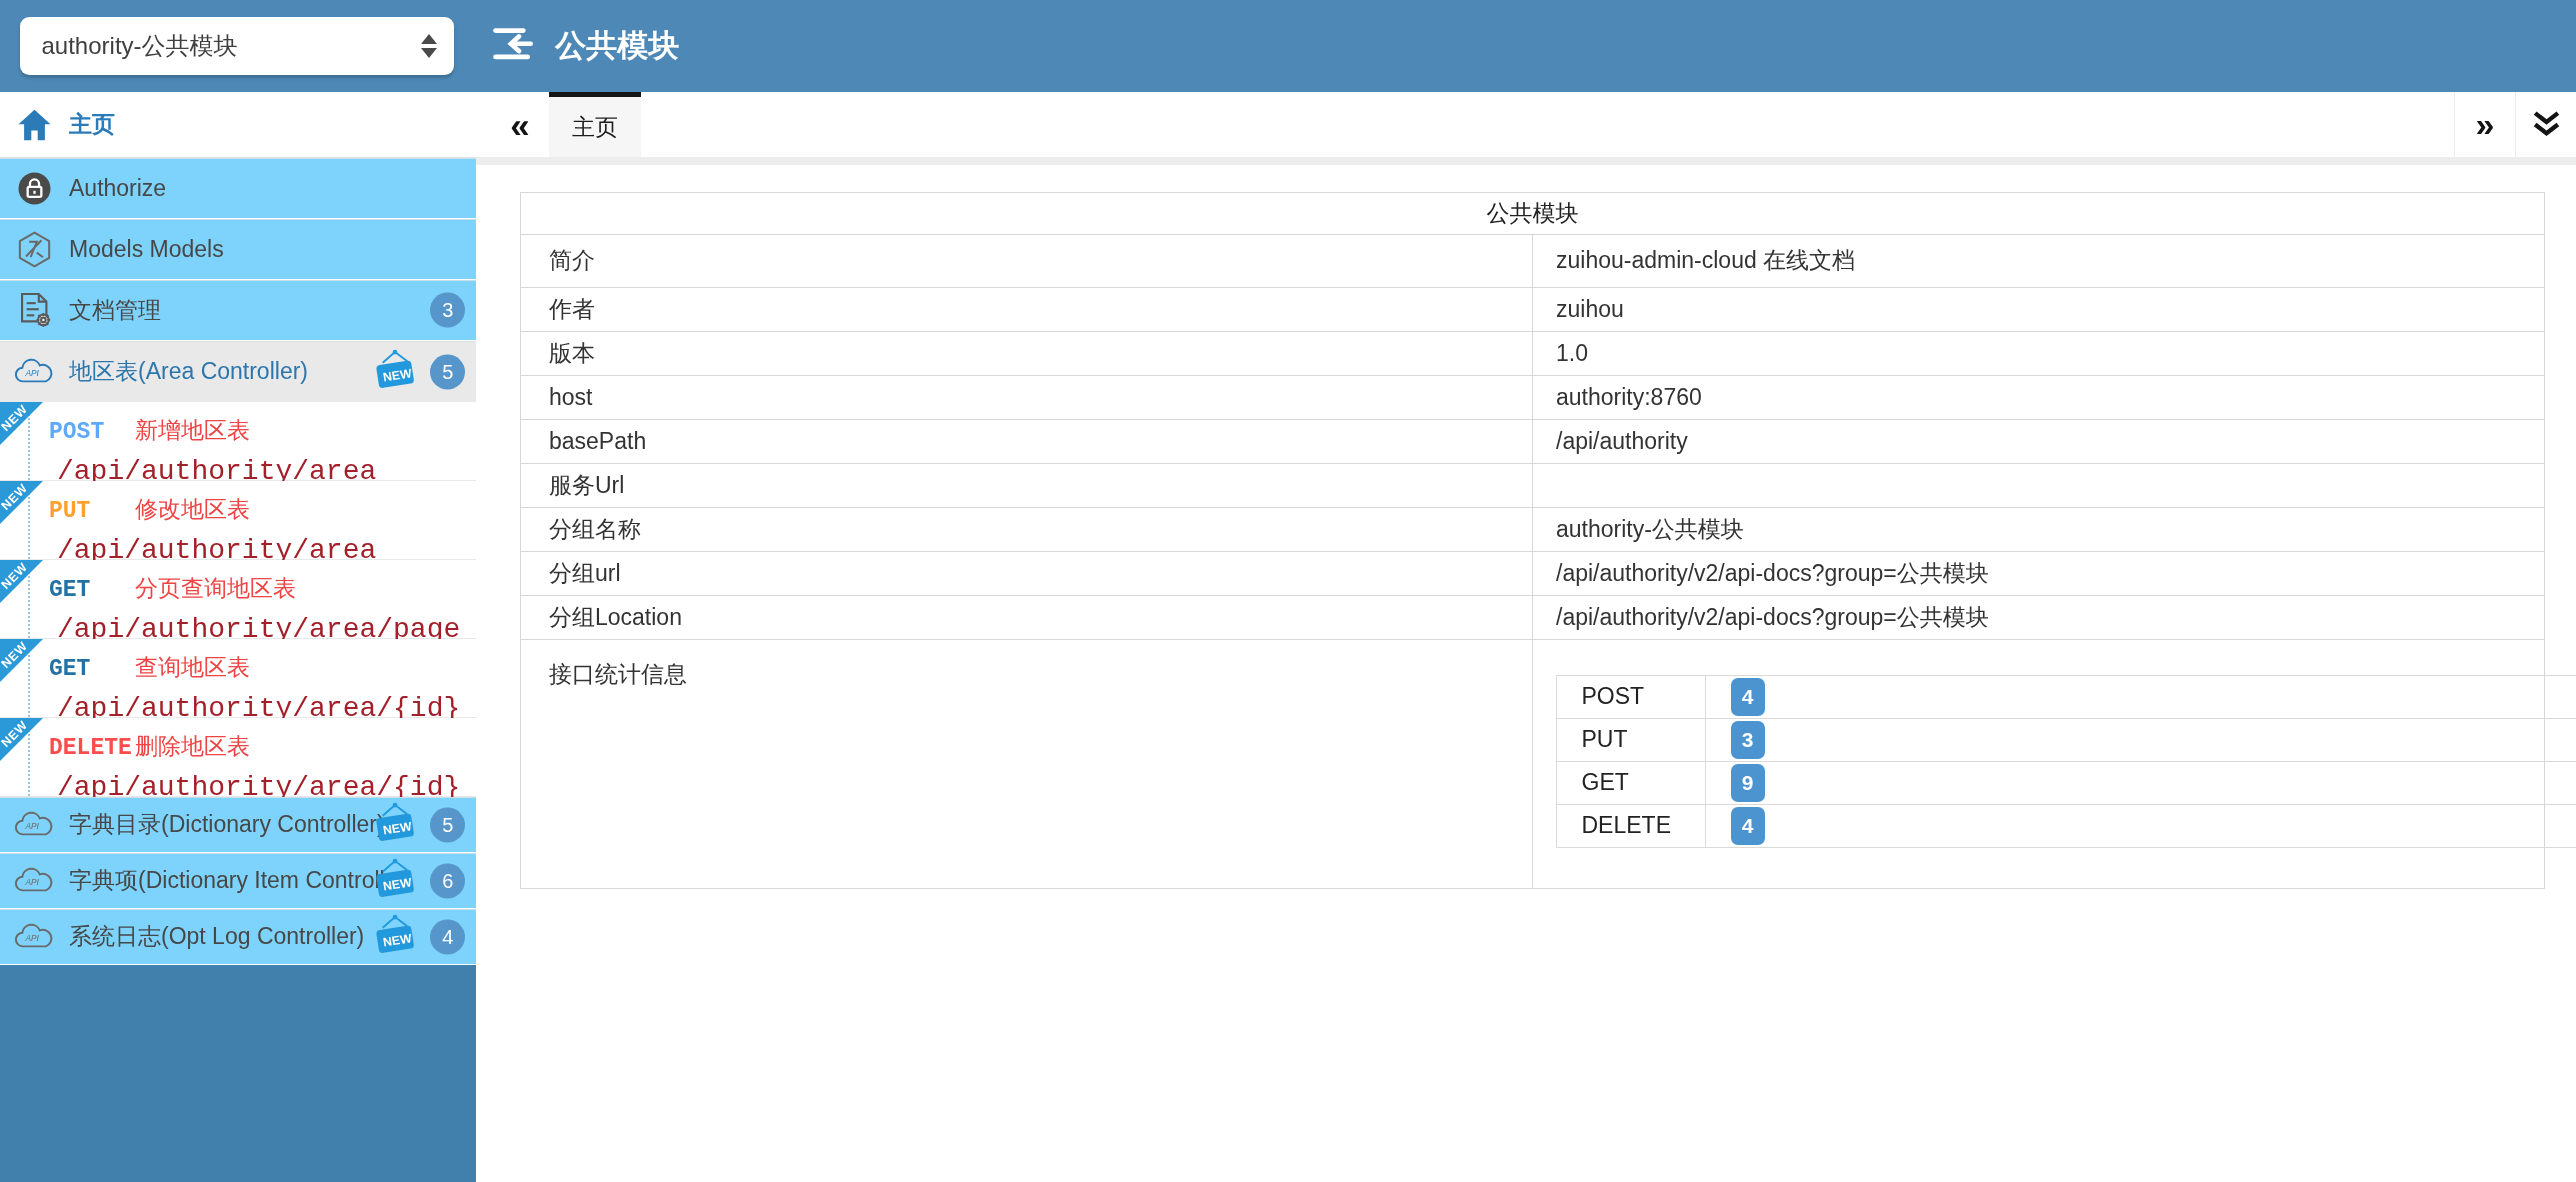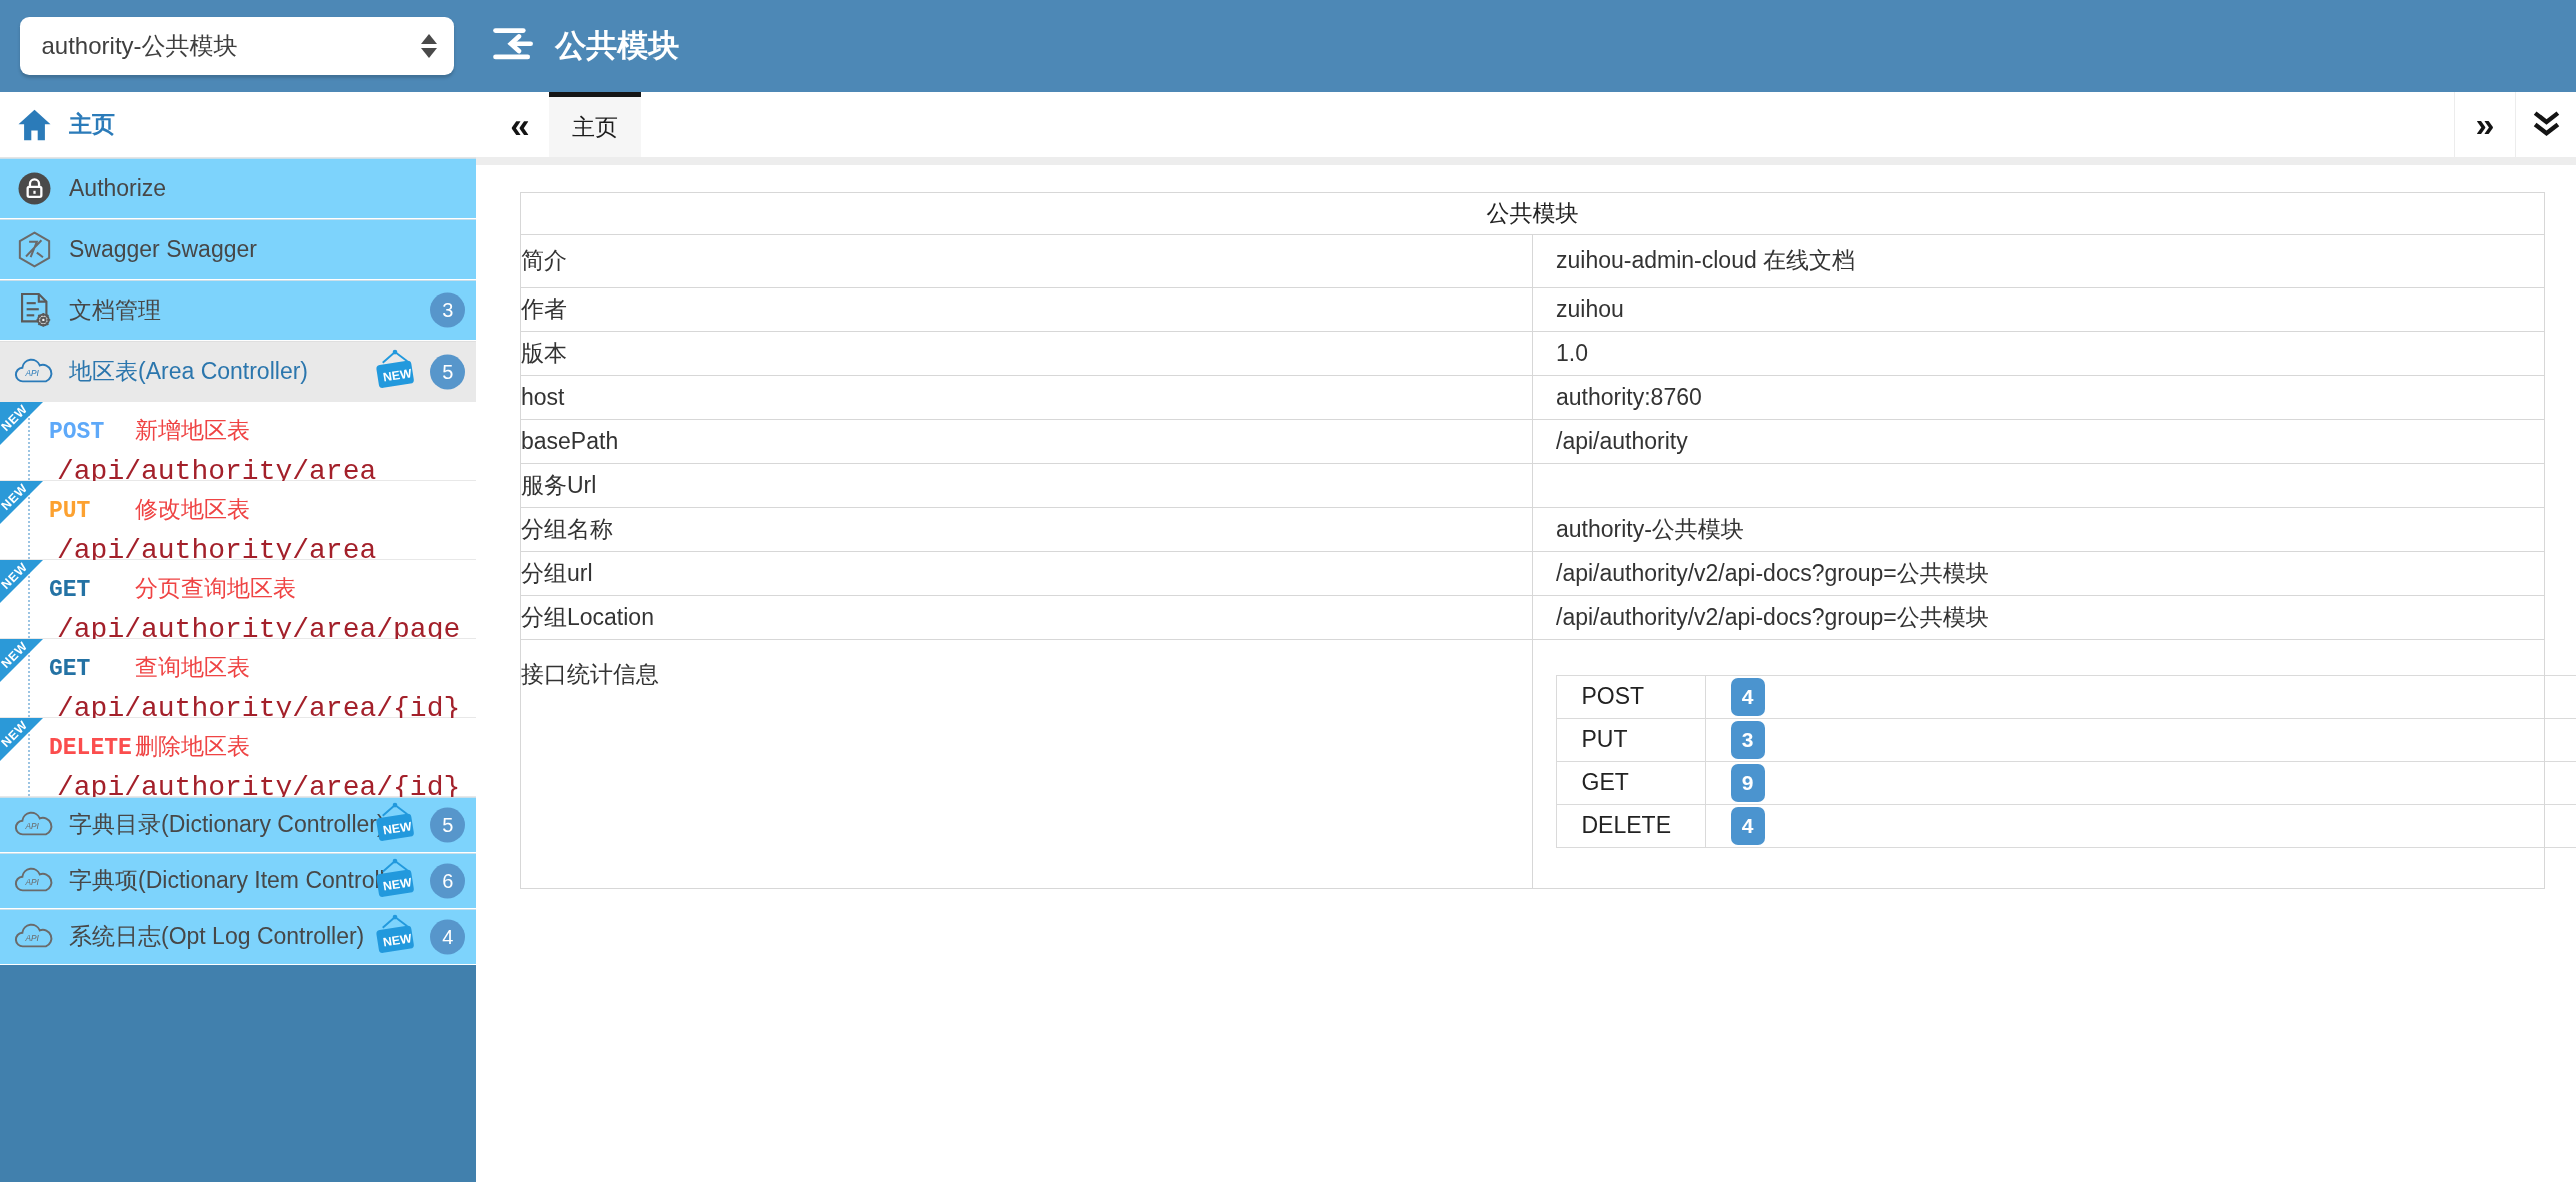--- a/index.html
+++ b/index.html
@@ -58,21 +58,21 @@
     font-size:23px; color:#1c1c1c; padding:0 18.4px; cursor:pointer; }
   .tab-right { position:absolute; right:0; top:0; height:65px; display:flex; }
   .tr-btn { width:61px; display:flex; align-items:center; justify-content:center; border-left:1.5px solid #ececec;
     font-size:34px; font-weight:bold; color:#141414; cursor:pointer; }
   .tab-divider { height:7.7px; background:#ededed; }
   .content { padding:27px 0 0 44px; }
 
   table.info-table { border-collapse:collapse; width:2025px; font-size:23px; color:#333; table-layout:fixed; }
   table.info-table td, table.info-table th { border:1.5px solid #d7d7d7; }
   th.table-title { height:42px; text-align:center; font-weight:normal; font-size:23px; color:#222; }
-  td.cell-label { width:558px; height:44px; }
+  td.cell-label { width:558px; padding-left:28px; height:44px; }
   td.cell-value { padding-left:23px; }
   tr.row-intro td { height:53px; }
   td.stats-label { vertical-align:top; padding-top:19px;font-family:Liberation Serif, serif; }
   td.stats-value { vertical-align:top; padding:35px 23px 40px 23px; }
   table.stats-table { border-collapse:collapse; width:1419px; }
   table.stats-table td { border:1.5px solid #dadada; height:43px; }
   td.st-method { width:149px; padding-left:24.5px; font-size:23px; color:#222; }
   td.st-count { padding-left:24.5px; }
   .count-badge { display:inline-flex; width:34px; height:38px; border-radius:7px; background:#4b94cf;
     color:#fff; font-size:21px; font-weight:bold; align-items:center; justify-content:center; }
@@ -124,21 +124,21 @@
     <span class="side-label">Authorize</span>
   </div>
 
   <div class="side-row row-gray">
     <span class="icon-cell">
       <svg width="37" height="37" viewBox="0 0 48 48" fill="none" stroke="#6a6a6a" stroke-width="2.6">
         <path d="M24 2 L43 13 V35 L24 46 L5 35 V13 Z"></path>
         <path d="M13 33 L33 12 M17 14 h10 l-8 20 M27 28 l8 6"></path>
       </svg>
     </span>
-    <span class="side-label">Swagger Swagger</span>
+    <span class="side-label">Models Models</span>
   </div>
 
   <div class="side-row row-gray">
     <span class="icon-cell">
       <svg width="38" height="38" viewBox="0 0 50 50" fill="none" stroke="#5a5a5a" stroke-width="2.8">
         <path d="M8 4 H30 L40 14 V40 H8 Z"></path>
         <path d="M30 4 V14 H40"></path>
         <line x1="14" y1="16" x2="26" y2="16"></line>
         <line x1="14" y1="24" x2="30" y2="24"></line>
         <line x1="14" y1="32" x2="24" y2="32"></line>

